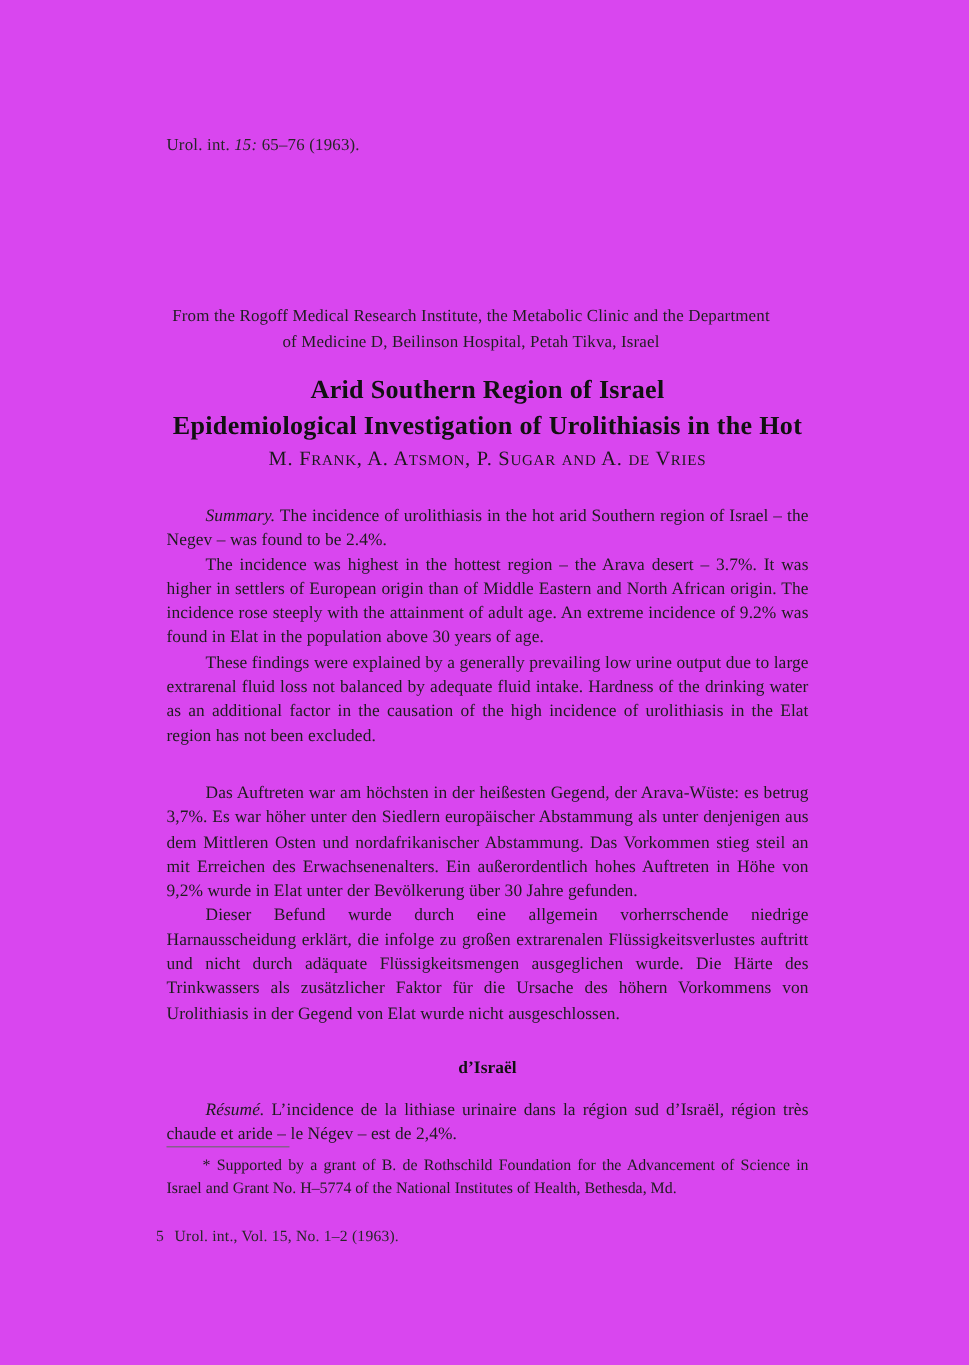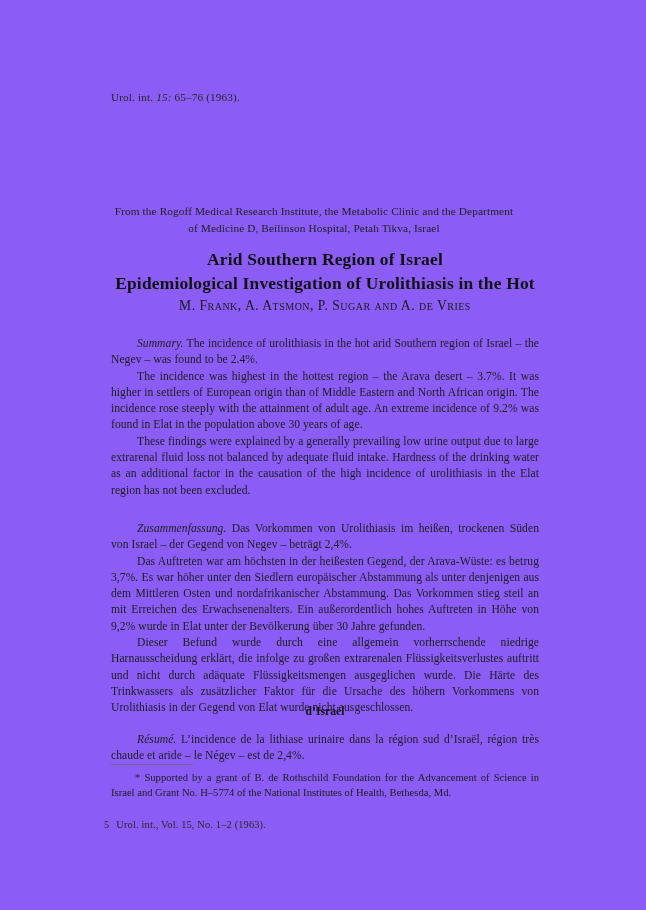--- a/index.html
+++ b/index.html
@@ -8,21 +8,21 @@
     background: #ffffff;
   }
   body {
     font-family: "Liberation Serif", "DejaVu Serif", serif;
     color: #1c1c1c;
   }
   .page {
     position: relative;
     width: 646px;
     height: 910px;
-    background: #8b5cf6;
+    background: #d946ef;
     overflow: hidden;
   }
 
   
   .journal-line {
     position: absolute;
     left: 111px;
     top: 91px;
     font-size: 11.2px;
     letter-spacing: 0.15px;
@@ -171,21 +171,20 @@
   <div class="authors">M. Frank, A. Atsmon, P. Sugar and A. de Vries</div>
 
   <div class="block" style="top: 336px;">
     <p><span class="lead">Summary.</span><span> The incidence of urolithiasis in the hot arid Southern region of Israel – the Negev – was found to be 2.4%.</span></p>
     <p>The incidence was highest in the hottest region – the Arava desert – 3.7%. It was higher in settlers of European origin than of Middle Eastern and North African origin. The incidence rose steeply with the attainment of adult age. An extreme incidence of 9.2% was found in Elat in the population above 30 years of age.</p>
     <p>These findings were explained by a generally prevailing low urine output due to large extrarenal fluid loss not balanced by adequate fluid intake. Hardness of the drinking water as an additional factor in the causation of the high incidence of urolithiasis in the Elat region has not been excluded.</p>
   </div>
 
 
   <div class="block" style="top: 521px;">
-    <p><span class="lead">Zusammenfassung.</span><span> Das Vorkommen von Urolithiasis im heißen, trockenen Süden von Israel – der Gegend von Negev – beträgt 2,4%.</span></p>
     <p>Das Auftreten war am höchsten in der heißesten Gegend, der Arava-Wüste: es betrug 3,7%. Es war höher unter den Siedlern europäischer Abstammung als unter denjenigen aus dem Mittleren Osten und nordafrikanischer Abstammung. Das Vorkommen stieg steil an mit Erreichen des Erwachsenenalters. Ein außerordentlich hohes Auftreten in Höhe von 9,2% wurde in Elat unter der Bevölkerung über 30 Jahre gefunden.</p>
     <p>Dieser Befund wurde durch eine allgemein vorherrschende niedrige Harnausscheidung erklärt, die infolge zu großen extrarenalen Flüssigkeitsverlustes auftritt und nicht durch adäquate Flüssigkeitsmengen ausgeglichen wurde. Die Härte des Trinkwassers als zusätzlicher Faktor für die Ursache des höhern Vorkommens von Urolithiasis in der Gegend von Elat wurde nicht ausgeschlossen.</p>
   </div>
 
   <div class="subhead centered" style="top: 704px;">
     <div>d’Israël</div>
   </div>
 
   <div class="block" style="top: 732px;">
     <p><span class="lead">Résumé.</span><span> L’incidence de la lithiase urinaire dans la région sud d’Israël, région très chaude et aride – le Négev – est de 2,4%.</span></p>

